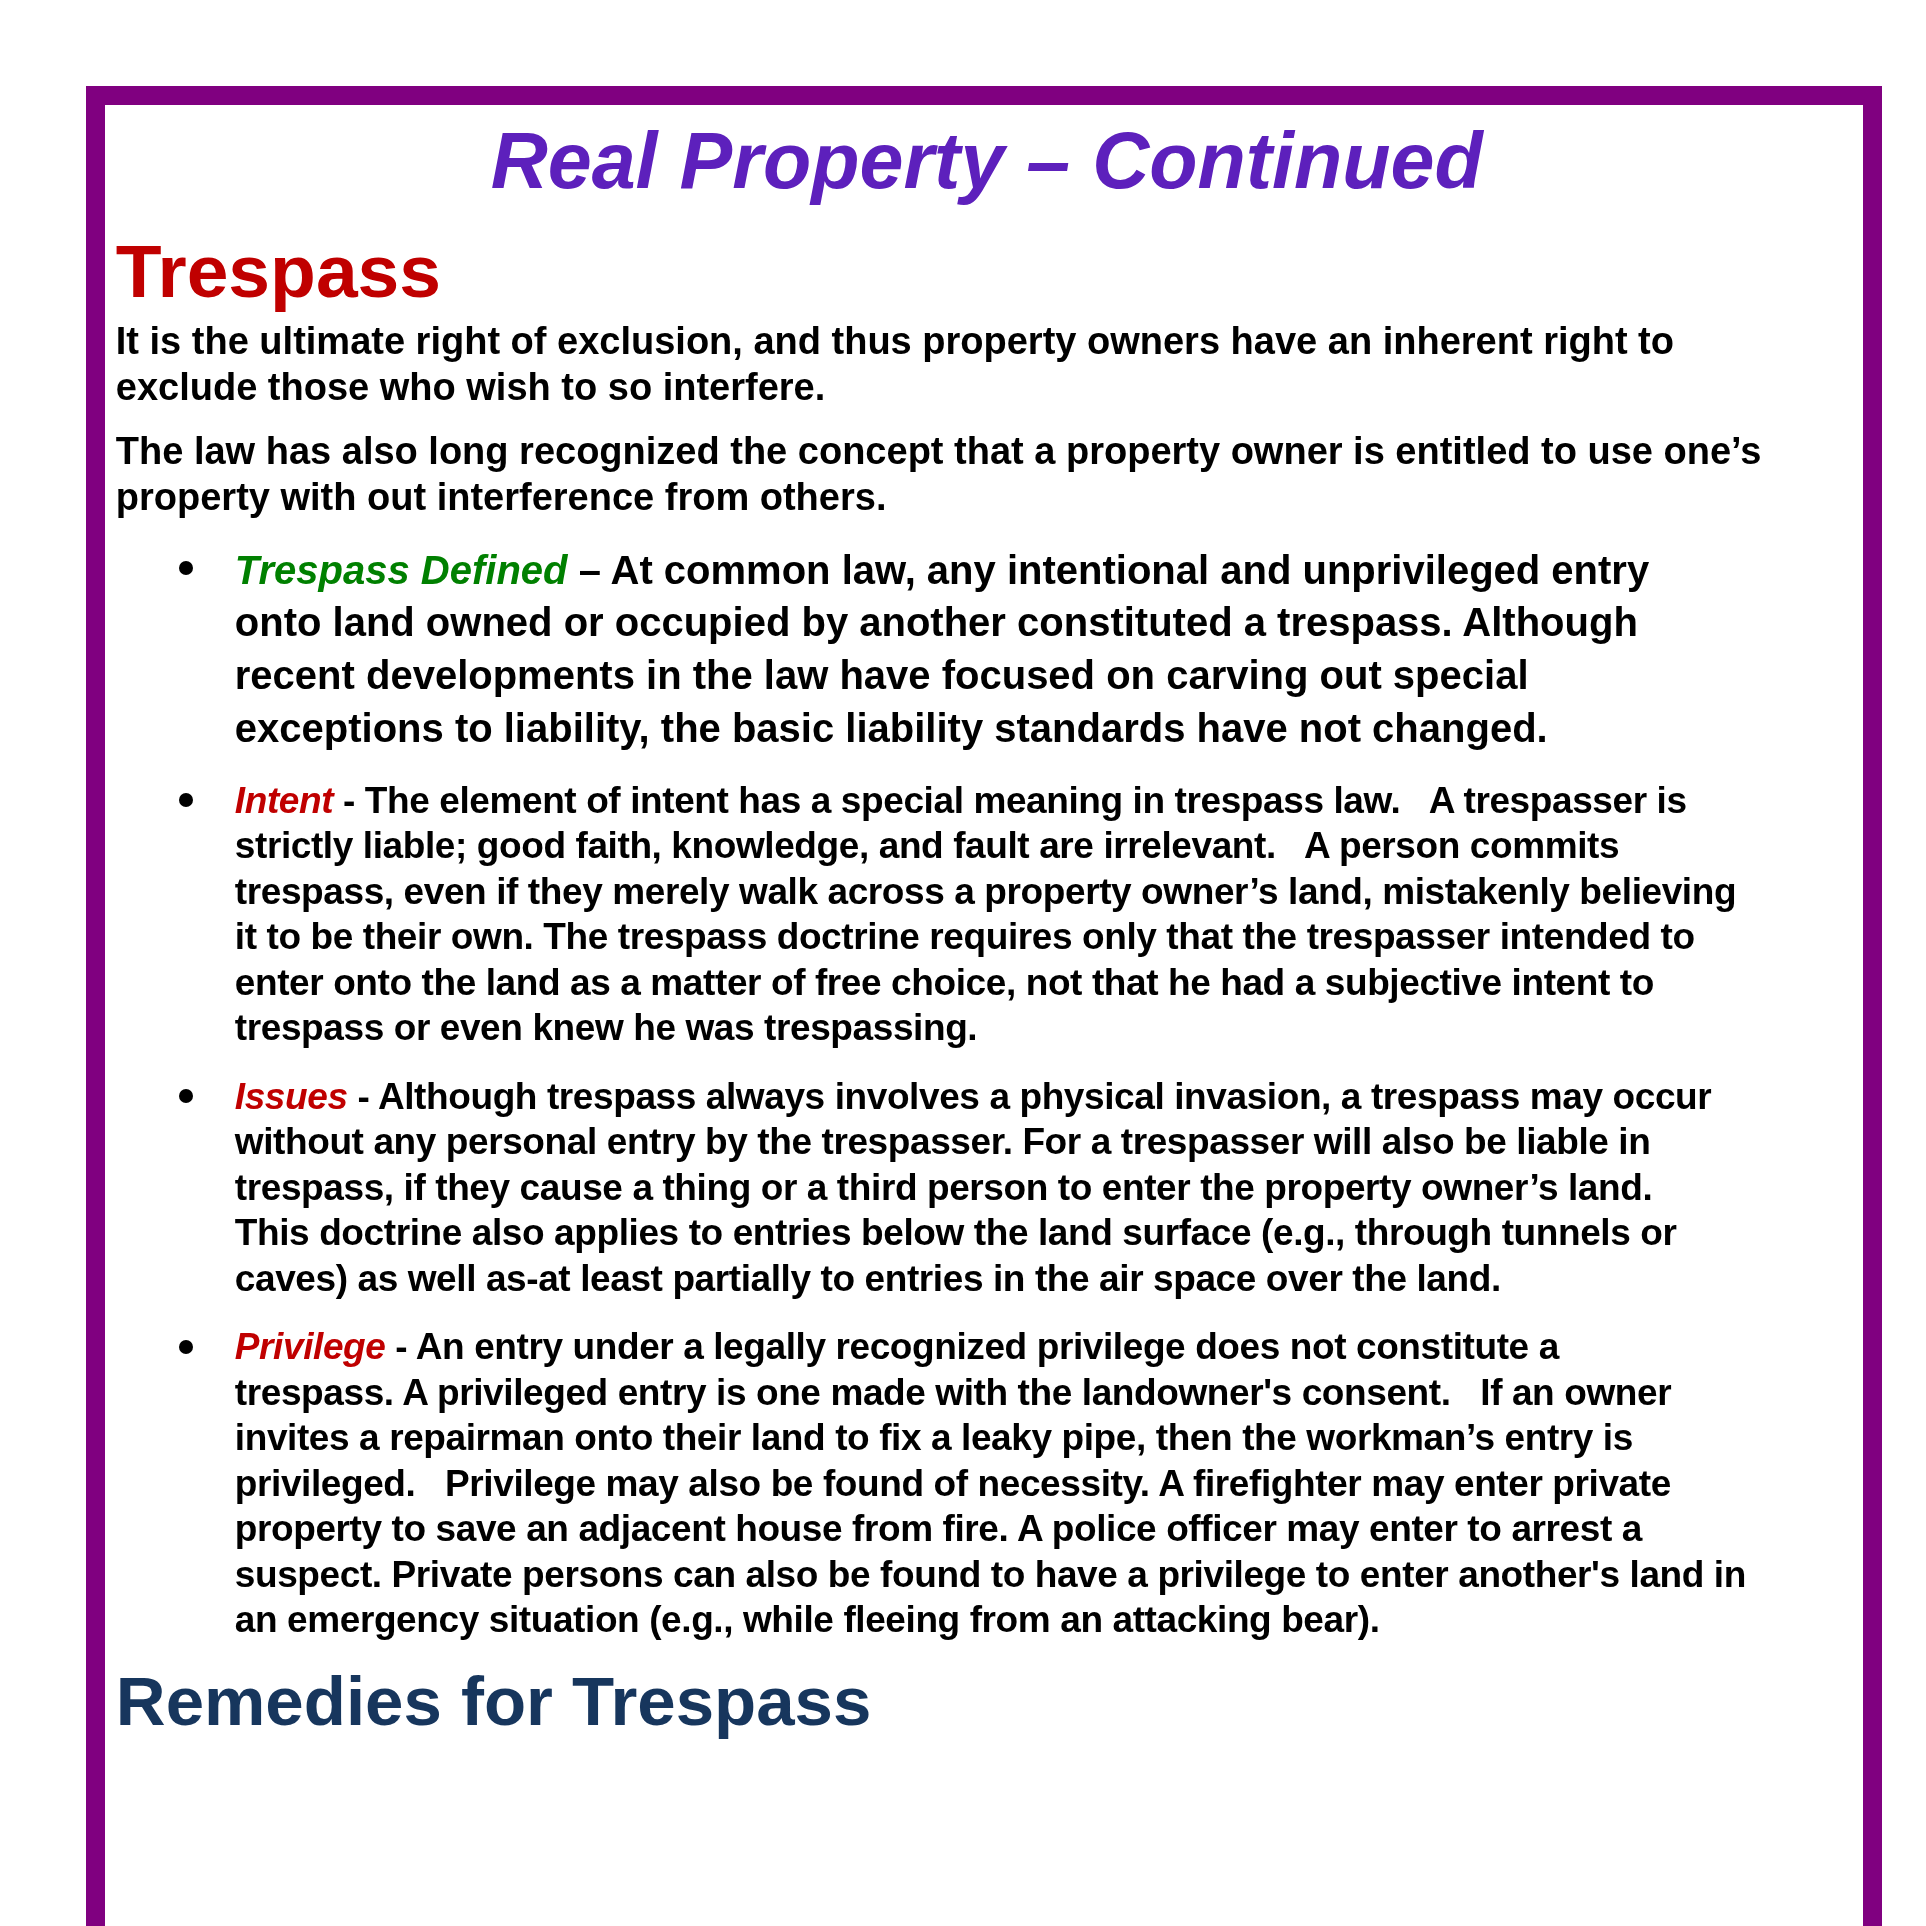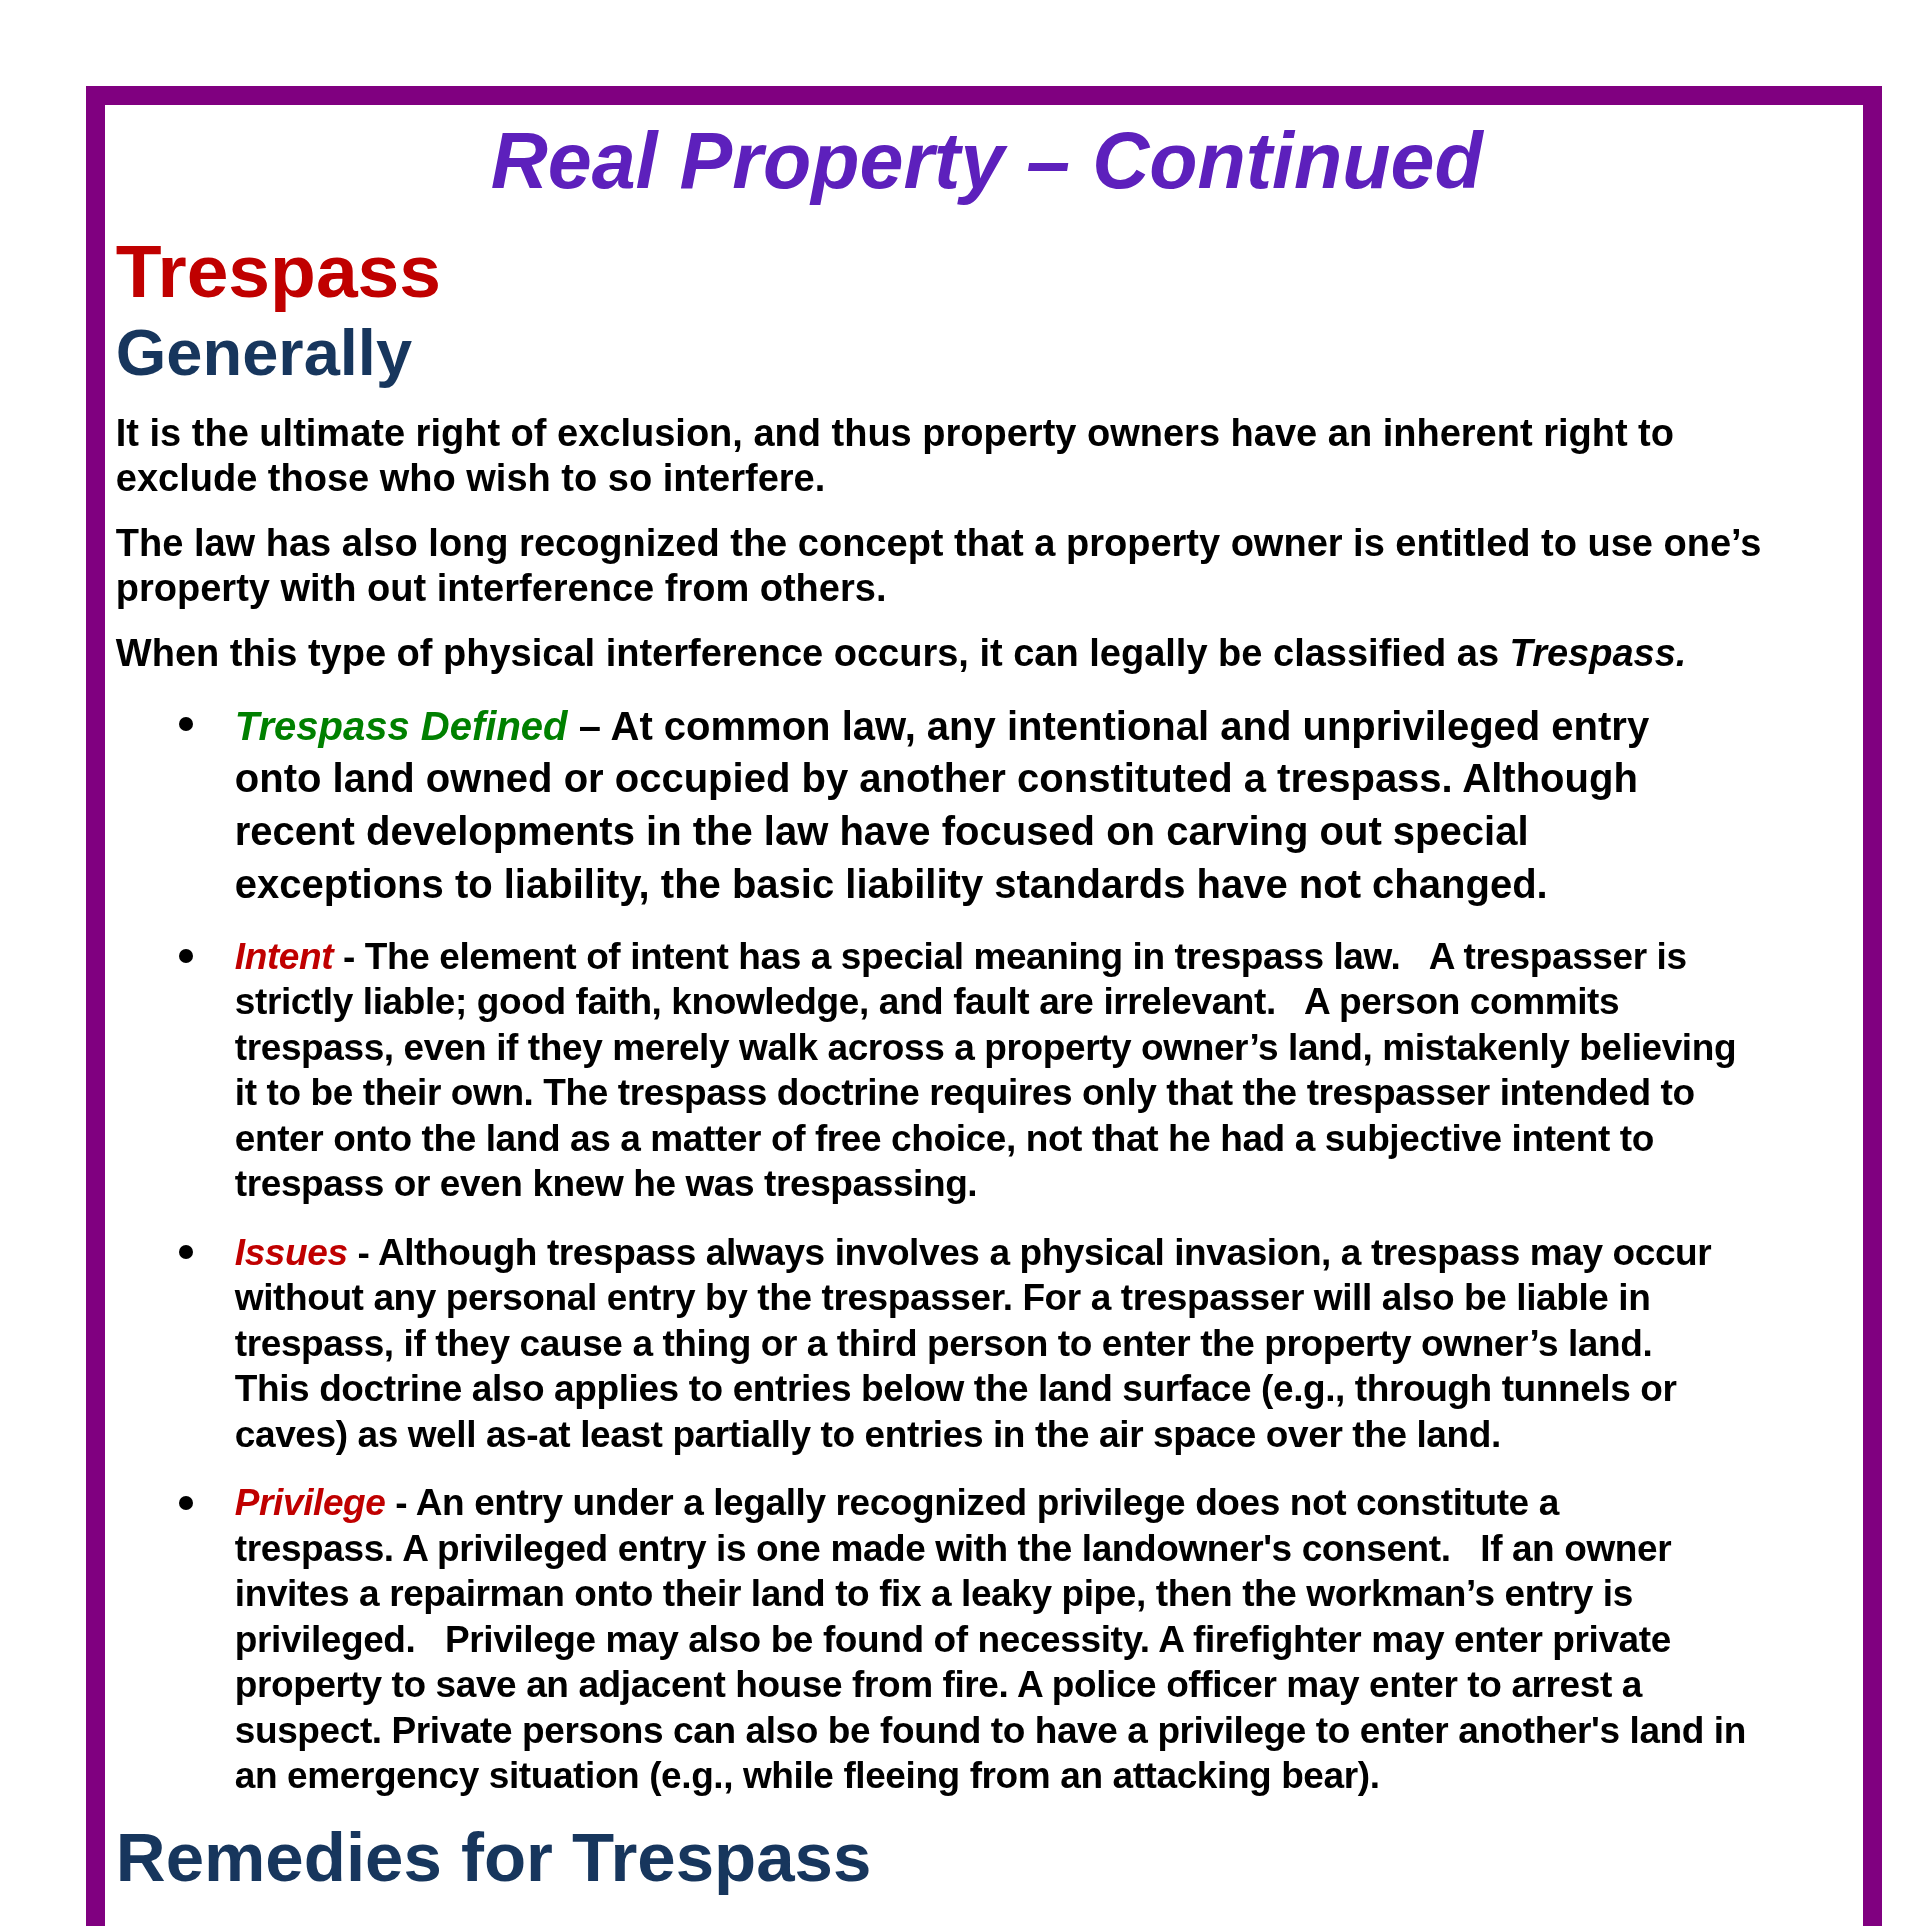--- a/index.html
+++ b/index.html
@@ -60,27 +60,25 @@
 </head>
 <body>
 
 <div class="page">
   <div class="frame">
     <div class="content">
 
       <div class="title">Real Property – Continued</div>
 
       <div class="h-red">Trespass</div>
-      <div class="h-navy h-generally">Generally</div>
 
       <p class="body">It is the ultimate right of exclusion, and thus property owners have an inherent right to
 exclude those who wish to so interfere.</p>
       <p class="body">The law has also long recognized the concept that a property owner is entitled to use one’s
 property with out interference from others.</p>
-      <p class="body"><span>When this type of physical interference occurs, it can legally be classified as </span><span class="it">Trespass.</span></p>
 
       <ul class="bullets">
         <li class="b1"><span class="marker-dot"></span><span class="lbl green">Trespass Defined</span><span> – </span><span>At common law, any intentional and unprivileged entry
 onto land owned or occupied by another constituted a trespass. Although
 recent developments in the law have focused on carving out special
 exceptions to liability, the basic liability standards have not changed.</span></li>
       </ul>
 
 
       <ul class="bullets small">

